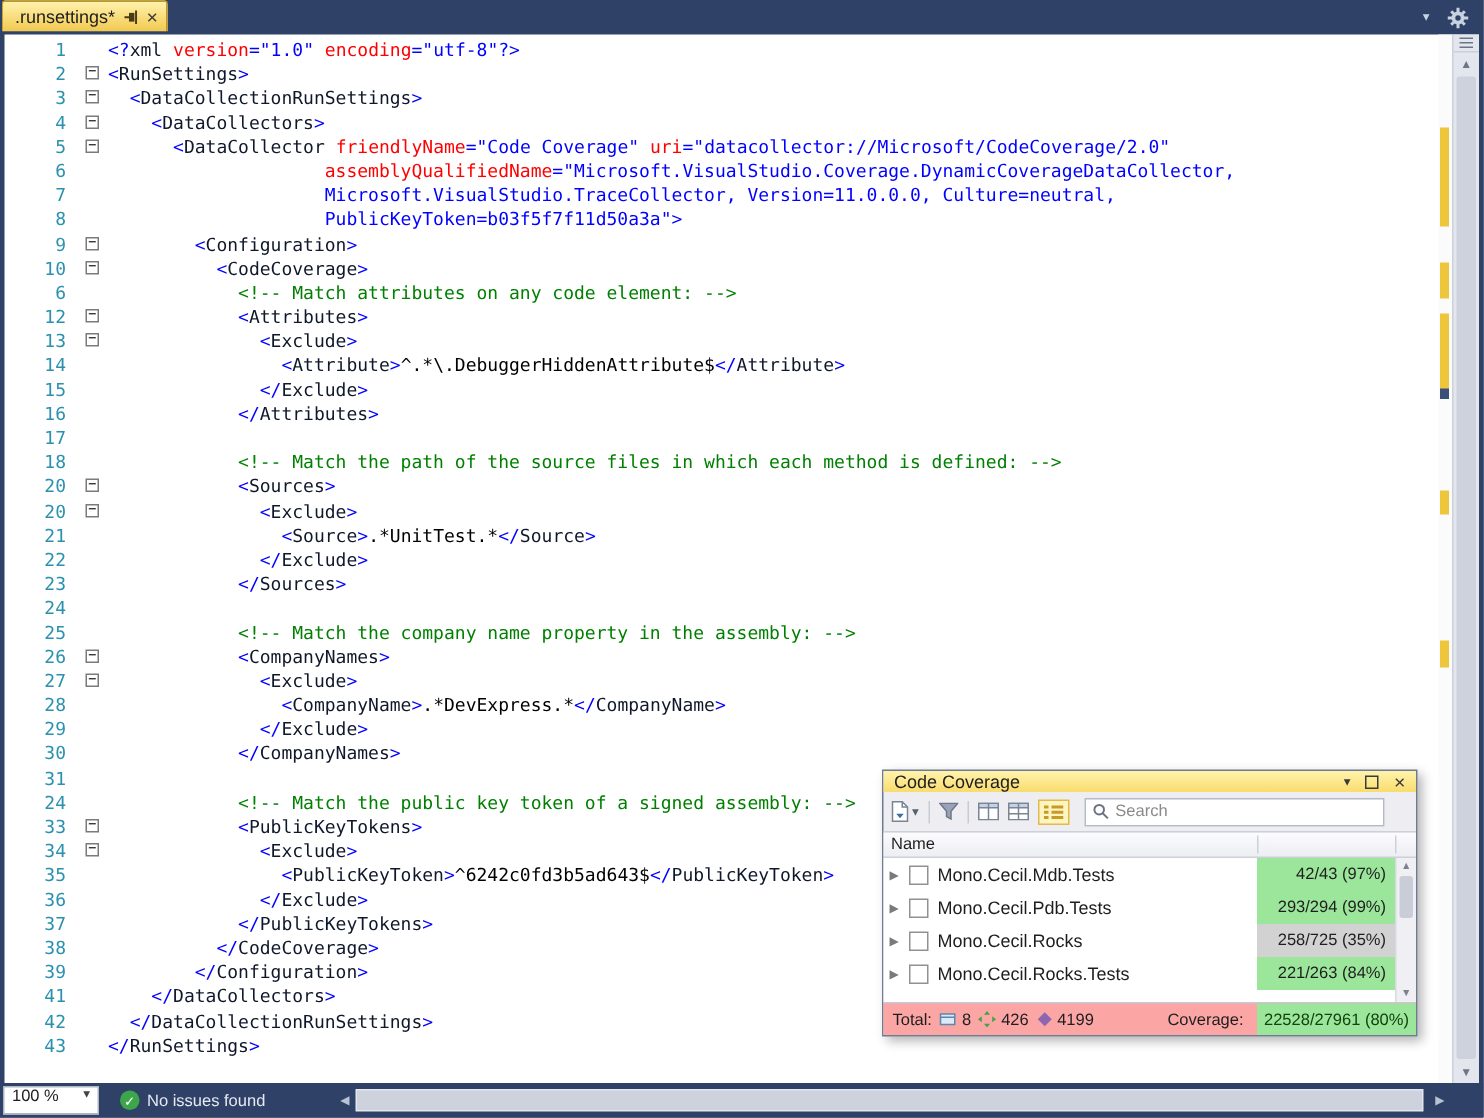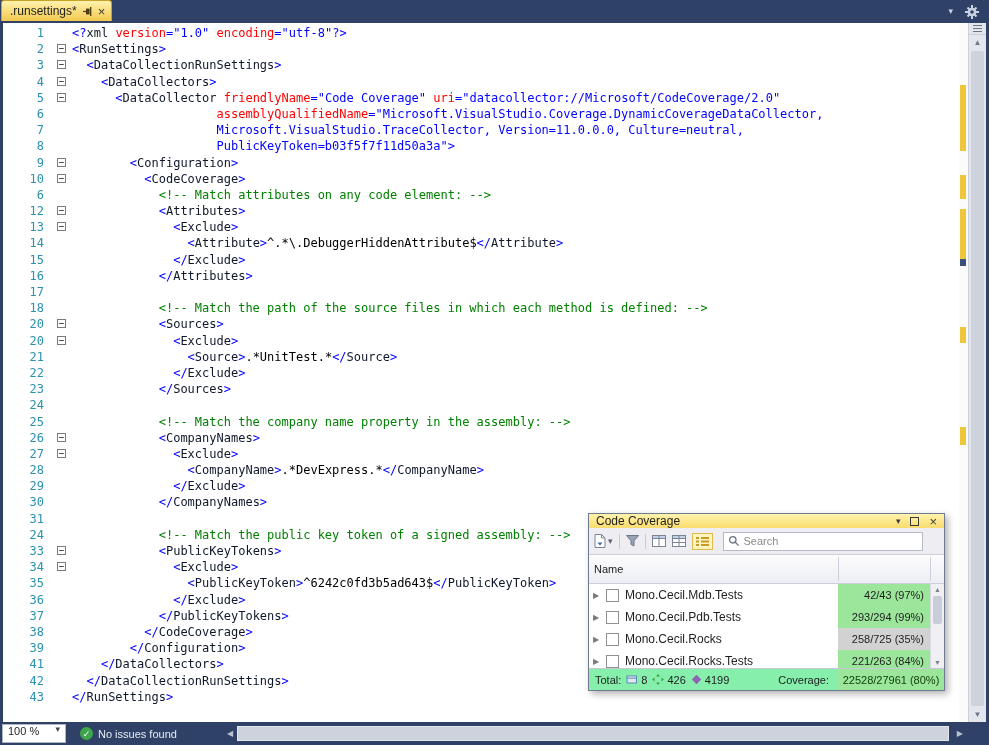--- a/index.html
+++ b/index.html
@@ -71,42 +71,42 @@
   .cp-toolbar { height:26px; flex:none; display:flex; align-items:center; padding:0 5px; gap:6px; }
   .tb-btn { display:flex; align-items:center; gap:2px; }
   .tb-sep { width:1px; height:15px; background:#C9CBD4; }
   .tb-btn.pressed { background:#FDF4BF; border:1px solid #E0B94F; padding:2px 3px; }
   .tb-btn .ddl { color:#5A6270; }
   .searchbox { flex:1; height:19px; margin-left:4px; margin-right:16px; background:#fff;
                border:1px solid #B6BAC6; display:flex; align-items:center; padding:0 4px; gap:4px; }
   .searchbox input { border:none; outline:none; flex:1; font-size:11px; color:#1E1E1E;
                      font-family:"Liberation Sans",sans-serif; background:transparent; }
   .searchbox input::placeholder { color:#8A8A8A; }
-  .cp-header { height:30px; flex:none; background:linear-gradient(#FCFCFD,#EDEEF3);
+  .cp-header { height:18px; flex:none; background:linear-gradient(#FCFCFD,#EDEEF3);
                border-top:1px solid #CDD0DA; border-bottom:1px solid #CDD0DA;
                position:relative; display:flex; align-items:center; padding-left:5px;
                font-size:11px; color:#1E1E1E; }
   .colline { position:absolute; top:2px; bottom:2px; width:1px; background:#CDD0DA; }
   .cp-rows { flex:1; background:#fff; position:relative; overflow:hidden; }
   .cov-row { height:22px; display:flex; align-items:center; position:relative; }
   .cov-row .expander { width:13px; margin-left:4px; font-size:8px; color:#7A7A7A; flex:none; }
   .cov-row .cbox { width:13px; height:13px; border:1px solid #919191; background:#fff; margin-right:6px; flex:none; }
   .cov-row .cov-name { font-size:12px; color:#1E1E1E; white-space:nowrap; }
   .cov-row .cov-val { position:absolute; left:249px; width:92px; top:0; bottom:0; display:flex;
                       align-items:center; justify-content:flex-end; padding-right:6px;
                       font-size:11px; color:#1E1E1E; }
   .cov-val.high { background:#9CE69C; }
   .cov-val.low  { background:#D2D2D2; }
   .rows-scroll { position:absolute; right:0; top:0; bottom:0; width:14px; background:#F0F0F4;
                  border-left:1px solid #D8DAE2; }
   .rs-btn { position:absolute; left:0; right:0; height:11px; display:flex; align-items:center;
             justify-content:center; font-size:7px; color:#7C8290; }
   .rs-btn.up{top:0} .rs-btn.down{bottom:0}
   .rs-thumb { position:absolute; left:2px; right:2px; top:12px; height:28px; background:#C9CDD8; border-radius:2px; }
-  .cp-totals { height:22px; flex:none; background:#86efac; border-top:1px solid #C6C9D4;
+  .cp-totals { height:22px; flex:none; background:#fca5a5; border-top:1px solid #C6C9D4;
                display:flex; align-items:center; padding-left:6px; gap:5px; font-size:11px;
                color:#1E1E1E; position:relative;text-align:right; }
   .cp-totals .covlabel { margin-left:44px; }
   .tot-cov { position:absolute; left:249px; right:0; top:0; bottom:0; background:#9CE69C;
              display:flex; align-items:center; justify-content:center; font-size:11px; color:#12420F; }
   .stat { display:flex; align-items:center; gap:3px; }
 </style>
 </head>
 <body>
 

